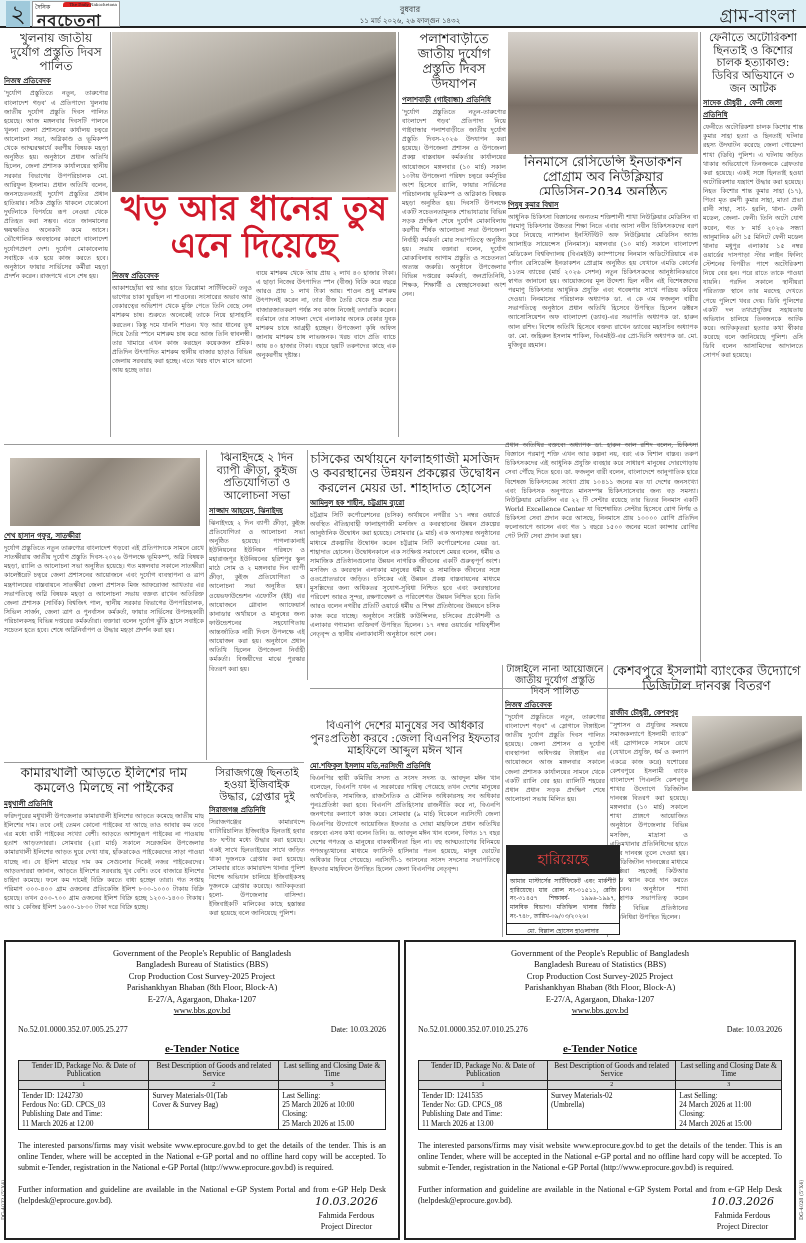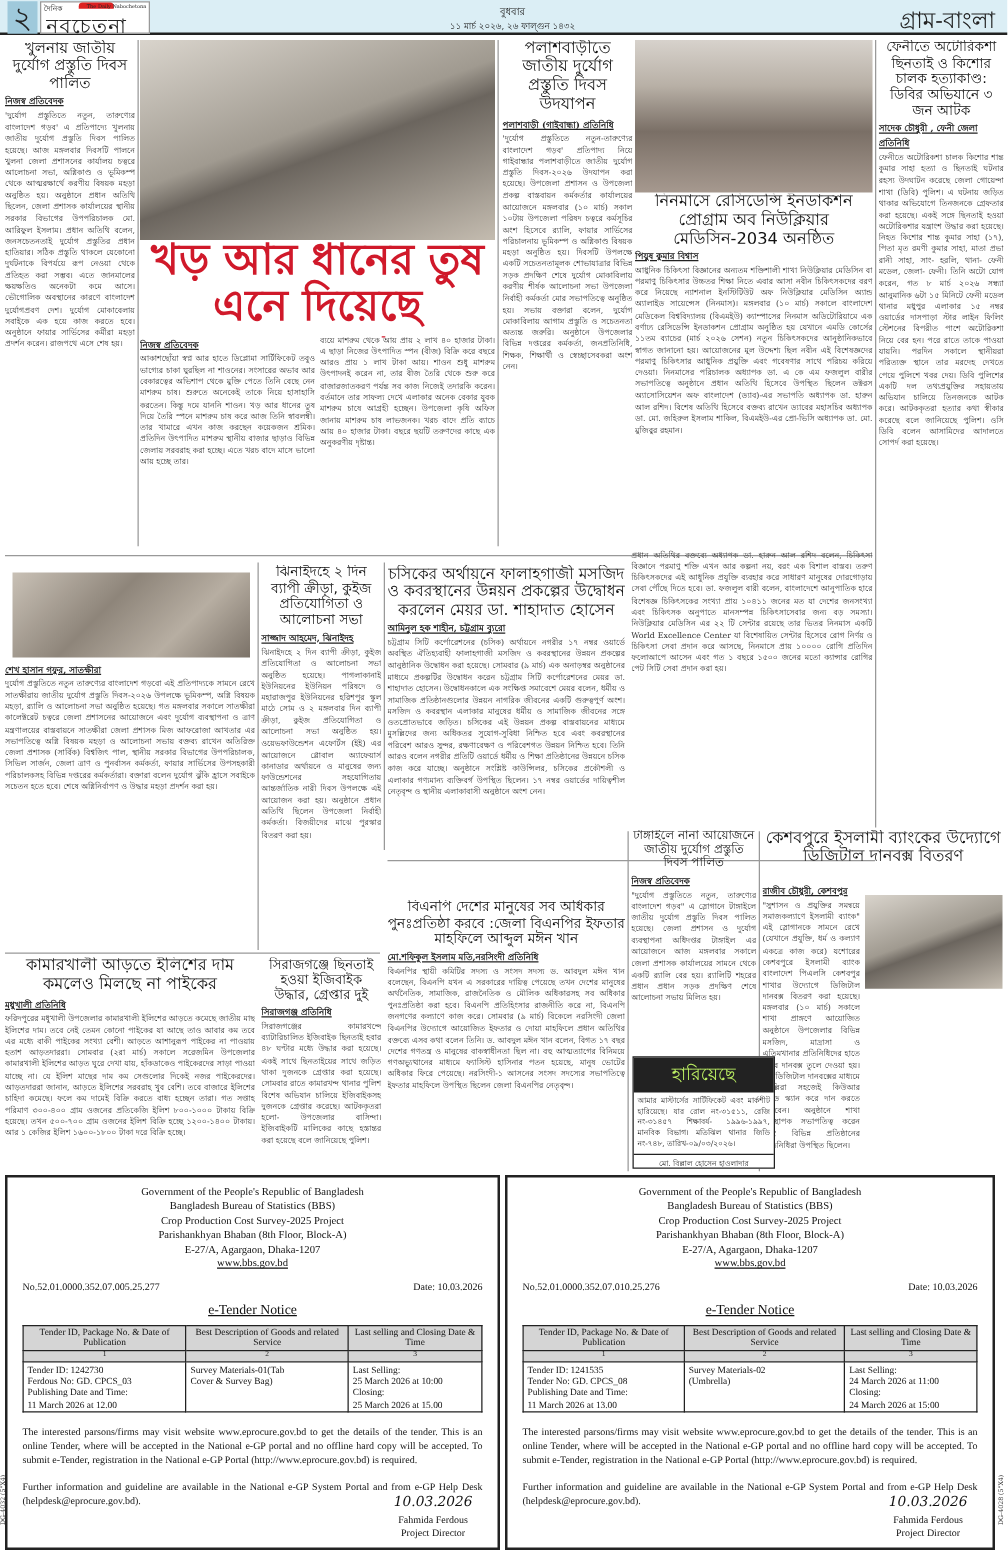--- a/index.html
+++ b/index.html
@@ -3,43 +3,43 @@
 <meta charset="utf-8">
 <style>
 *{box-sizing:border-box;margin:0;padding:0}
 body{width:806px;height:1243px;background:#fff;font-family:"DejaVu Serif",serif;color:#222;overflow:hidden;position:relative}
 .hdr{position:absolute;left:0;top:0;width:806px;height:28px;background:#dbeef5;border-bottom:2px solid #222}
 .pgnum{position:absolute;left:6px;top:1px;width:24px;height:26px;background:#9fc9db;font-size:24px;line-height:26px;text-align:center;color:#222}
 .logo{position:absolute;left:32px;top:1px;width:88px;height:26px;background:#fff;border:1px solid #999}
 .logo .sm{position:absolute;left:2px;top:0;font-size:6px}
 .logo .en{position:absolute;right:2px;top:0;font-size:4px}
 .logo .red{position:absolute;left:30px;top:0;width:28px;height:5px;background:#d22;border-radius:3px 3px 0 0}
-.logo .nm{position:absolute;left:4px;top:6px;font-size:16px;font-weight:normal;letter-spacing:1px}
+.logo .nm{position:absolute;left:4px;top:6px;font-size:16px;font-weight:bold;letter-spacing:1px}
 .hdr .day{position:absolute;left:330px;top:3px;width:160px;text-align:center;font-size:8px}
 .hdr .date{position:absolute;left:330px;top:15px;width:160px;text-align:center;font-size:7px}
 .hdr .sec{position:absolute;right:10px;top:2px;font-size:18px}
 .blk{position:absolute;overflow:hidden}
 .hl{font-family:"DejaVu Sans",sans-serif;text-align:center;line-height:1.15;color:#111}
 .by{font-size:7px;text-decoration:underline;font-weight:bold;margin:2px 0 1px}
 .tx{font-size:6.3px;line-height:1.45;text-align:justify;color:#333}
 .photo{position:absolute;background:linear-gradient(135deg,#c9c1b6,#8e857a 40%,#b7aea2 70%,#7b7268);overflow:hidden}
 .photo.g{background:linear-gradient(160deg,#d9d4cc,#a09a90 45%,#6b655e 55%,#c4bcb0)}
 .photo.p{background:linear-gradient(180deg,#d7d2cc 0%,#b8b0a6 30%,#7a6f66 60%,#a6998f 100%)}
 .vline{position:absolute;width:1px;background:#999}
 .hline{position:absolute;height:1px;background:#999}
 .bigred{font-family:"DejaVu Sans",sans-serif;color:#d0192a;font-weight:bold;text-align:center;font-size:34px;line-height:1.1}
 .lost{position:absolute;left:506px;top:845px;width:114px;height:90px;border:1px solid #222;background:#fff}
-.lost .t{background:#222;color:#bef264;text-align:center;font-size:14px;font-family:"DejaVu Sans",sans-serif;padding:2px 0}
+.lost .t{background:#222;color:#ef4444;text-align:center;font-size:14px;font-family:"DejaVu Sans",sans-serif;padding:2px 0}
 .lost .b{font-size:6px;line-height:1.45;padding:3px;text-align:justify}
 .lost .s{font-size:6px;text-align:center;border-top:1px solid #222;padding:2px}
 .ad{position:absolute;top:940px;height:300px;border:2px solid #222;font-family:"Liberation Serif",serif;color:#111;background:#fff}
 .ad .c{text-align:center;font-size:8.5px;line-height:1.35}
 .ad .u{text-decoration:underline}
 .ad .nr{display:flex;justify-content:space-between;font-size:8px;padding:0 12px;margin-top:8px}
-.ad .ttl{text-align:center;font-weight:normal;font-size:11px;text-decoration:underline;margin:8px 0 6px}
+.ad .ttl{text-align:center;font-weight:bold;font-size:11px;text-decoration:underline;margin:8px 0 6px}
 .ad table{border-collapse:collapse;margin:0 12px;width:calc(100% - 24px);font-size:7.5px}
 .ad th{background:#d5d5d5;border:1px solid #222;font-weight:normal;padding:1px 2px;line-height:1.15}
 .ad td{border:1px solid #222;padding:1px 3px;vertical-align:top;line-height:1.25}
 .ad tr.n td{background:#d5d5d5;text-align:center;font-size:6px;padding:0}
 .ad .p{font-size:8px;line-height:1.4;text-align:justify;padding:0 12px;margin-top:10px}
 .ad .sig{position:absolute;right:20px;bottom:6px;text-align:center;font-size:8px;line-height:1.4}
 .ad .sig .sg{font-family:"DejaVu Serif",serif;font-style:italic;font-size:11px}
 .side{position:absolute;font-size:5px;writing-mode:vertical-rl;transform:rotate(180deg);color:#333}
 </style>
 </head>

